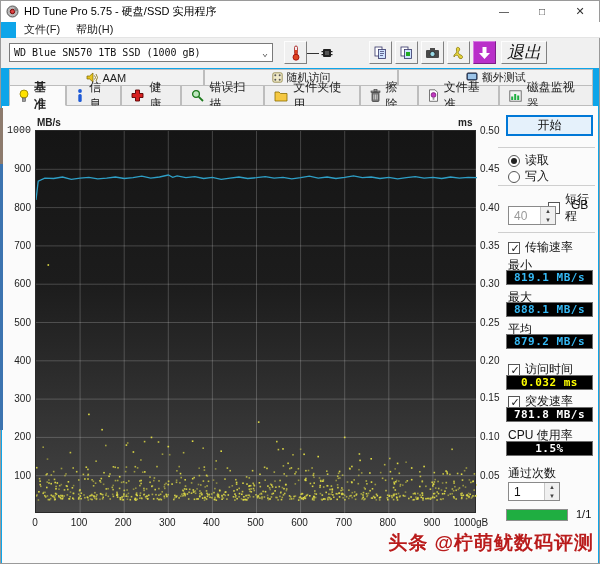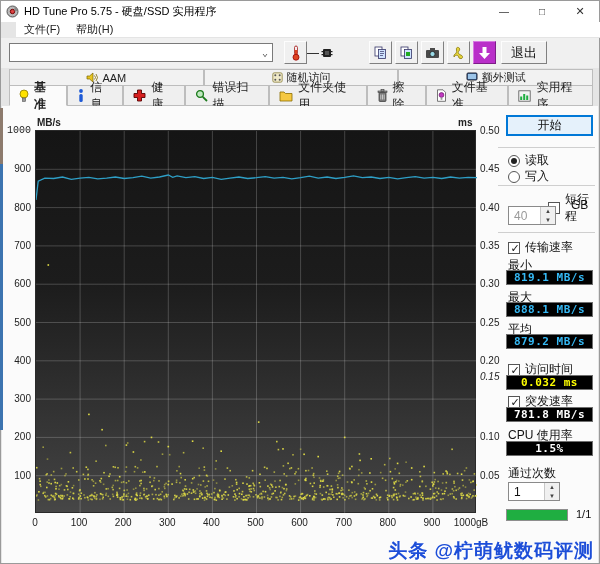--- a/index.html
+++ b/index.html
@@ -4,21 +4,21 @@
 <style>
   * { margin:0; padding:0; box-sizing:border-box; }
   html,body { width:600px; height:564px; overflow:hidden; background:#fff;
     font-family:"Liberation Sans","DejaVu Sans",sans-serif; }
   #stage { position:relative; width:600px; height:564px; background:#fff; }
 
   
   .desk-strip { position:absolute; left:0; width:3px; z-index:5; }
 
   #window { position:absolute; left:0; top:0; width:600px; height:564px;
-    border:1px solid #9a9a9a; background:#e5e5e5; }
+    border:1px solid #9a9a9a; background:#0ea5e9; }
 
   
   .titlebar { position:absolute; left:0; top:0; width:100%; height:21px; background:#ffffff;
     display:flex; align-items:center; padding-left:5px; font-size:11px; color:#000; }
   .title-text { margin-left:5px; }
   .win-controls { position:absolute; right:0; top:0; height:21px; display:flex; }
   .win-btn { width:38px; height:21px; display:flex; align-items:center; justify-content:center;
     font-size:10px; color:#333; }
   .win-btn.close { font-size:11px; }
 
@@ -33,22 +33,22 @@
     border:1px solid #7a7a7a; font-family:"DejaVu Sans Mono",monospace; font-size:10px;
     display:flex; align-items:center; padding:0 4px; color:#111; }
   .drive-select .chev { margin-left:auto; color:#444; font-size:10px; }
   .tb-btn { position:absolute; top:3px; width:23px; height:23px; background:#f0f0f0;
     border:1px solid; border-color:#fdfdfd #808080 #808080 #fdfdfd;
     display:flex; align-items:center; justify-content:center; }
   .tb-flat { position:absolute; top:3px; height:23px; display:flex; align-items:center;
     justify-content:center; }
   .tb-btn.accent { background:#b92fc9; border-color:#d77ae2 #7c1e87 #7c1e87 #d77ae2; }
   .exit-btn { position:absolute; left:500px; top:3px; width:46px; height:23px; background:#f0f0f0;
-    border:1px solid; border-color:#fdfdfd #808080 #808080 #fdfdfd; font-size:13px; color:#111;
-    display:flex; align-items:center; justify-content:center; }
+    border:1px solid; border-color:#fdfdfd #808080 #808080 #fdfdfd; font-size:17px; color:#111;
+    display:flex; align-items:center; justify-content:center;font-style:italic; }
 
   
   .tabs-top { position:absolute; left:8px; top:68px; width:584px; height:16px; display:flex; }
   .tab-t { flex:1; border:1px solid #bdbdbd; border-bottom:none; background:#f2f2f2;
     display:flex; align-items:center; justify-content:center; gap:4px; font-size:11px; color:#222; }
   .tabs-main { position:absolute; left:8px; top:84px; width:584px; height:21px; display:flex;
     border-bottom:1px solid #bdbdbd; }
   .tab-m { border:1px solid #bdbdbd; border-bottom:none; background:#efefef; padding:0 9px;
     display:flex; align-items:center; gap:5px; font-size:12px; color:#222; }
   .tab-m.active { background:#fbfbfb; position:relative; z-index:2; margin-bottom:-1px;
@@ -91,22 +91,22 @@
   .p-label { position:absolute; left:507px; font-size:12px; color:#111; }
   .lcd { position:absolute; left:505px; width:87px; height:15px; background:#000;
     border:1px solid #6e6e6e; font-family:"DejaVu Sans Mono",monospace; font-size:11px;
     font-weight:bold; display:flex; align-items:center; justify-content:center; letter-spacing:0.5px; }
   .lcd.cyan { color:#35b9f5; } .lcd.yellow { color:#ffff00; } .lcd.white { color:#ffffff; }
   .progress { position:absolute; left:505px; top:508px; width:62px; height:12px;
     border:1px solid #8e8e8e; background:#e8e8e8; }
   .progress .fill { height:100%; background:#1fae41; }
   .progress-text { position:absolute; left:575px; top:507px; font-size:11px; color:#111; }
 
-  .watermark { position:absolute; right:6px; bottom:0; font-size:19px; font-weight:bold;
-    color:#1d4ed8; text-shadow:1px 1px 0 #ffffff; letter-spacing:1px; z-index:9; }
+  .watermark { position:absolute; right:6px; bottom:8px; font-size:19px; font-weight:bold;
+    color:#b91c1c; text-shadow:1px 1px 0 #ffffff; letter-spacing:1px; z-index:9; }
 
   .icn { display:inline-block; flex:none; }
 </style>
 </head>
 <body>
 
 <div id="stage">
   <div class="desk-strip" style="top:108px;height:56px;background:#8d7b6d;"></div>
   <div class="desk-strip" style="top:164px;height:266px;background:#3c74b0;"></div>
 
@@ -126,20 +126,21 @@
       </div>
     </div>
 
     <div class="menubar">
       <span class="menu-item">文件(F)</span>
       <span class="menu-item">帮助(H)</span>
     </div>
 
     <div class="toolbar">
       <div class="drive-select">
+        <span>WD Blue SN570 1TB SSD (1000 gB)</span>
         <span class="chev">⌄</span>
       </div>
       <div class="tb-btn" style="left:283px;">
         <svg class="icn" width="10" height="16" viewBox="0 0 10 16">
           <rect x="3.6" y="1" width="2.8" height="9" rx="1.4" fill="#fff" stroke="#900" stroke-width="0.8"></rect>
           <rect x="3.9" y="5" width="2.2" height="5.4" fill="#d42"></rect>
           <circle cx="5" cy="12.2" r="3" fill="#d42" stroke="#900" stroke-width="0.8"></circle>
         </svg>
       </div>
       <div class="tb-flat" style="left:306px;width:12px;font-size:12px;color:#111;">—</div>
@@ -266,21 +267,21 @@
         </svg>
         <span>文件基准</span>
       </div>
       <div class="tab-m">
         <svg class="icn" width="13" height="12" viewBox="0 0 13 12">
           <rect x="0.8" y="0.8" width="11.4" height="10.4" fill="#f2f2f2" stroke="#555" stroke-width="0.8"></rect>
           <rect x="2.2" y="6.5" width="2" height="3.5" fill="#1fae41"></rect>
           <rect x="5.2" y="4" width="2" height="6" fill="#1fae41"></rect>
           <rect x="8.2" y="5.5" width="2" height="4.5" fill="#1fae41"></rect>
         </svg>
-        <span>实用程序</span>
+        <span>磁盘监视器</span>
       </div>
     </div>
 
     <div class="content"></div>
 
     <div id="plot-wrap">
       <svg id="plot" width="441" height="383">
           <line x1="0" y1="38.3" x2="441" y2="38.3" stroke="rgba(255,255,255,0.20)" stroke-width="1"></line>
           <line x1="44.1" y1="0" x2="44.1" y2="383" stroke="rgba(255,255,255,0.20)" stroke-width="1"></line>
           <line x1="0" y1="76.6" x2="441" y2="76.6" stroke="rgba(255,255,255,0.20)" stroke-width="1"></line>
@@ -1155,21 +1156,21 @@
         <div class="tick left" style="left:4px;top:392.09999999999997px;">300</div>
         <div class="tick left" style="left:4px;top:430.40000000000003px;">200</div>
         <div class="tick left" style="left:4px;top:468.7px;">100</div>
         <div class="tick right" style="left:479px;top:124px;">0.50</div>
         <div class="tick right" style="left:479px;top:162.3px;">0.45</div>
         <div class="tick right" style="left:479px;top:200.60000000000002px;">0.40</div>
         <div class="tick right" style="left:479px;top:238.89999999999998px;">0.35</div>
         <div class="tick right" style="left:479px;top:277.20000000000005px;">0.30</div>
         <div class="tick right" style="left:479px;top:315.5px;">0.25</div>
         <div class="tick right" style="left:479px;top:353.79999999999995px;">0.20</div>
-        <div class="tick right" style="left:479px;top:370px;font-style:italic;">0.15</div>
+        <div class="tick right" style="left:479px;top:391px;">0.15</div>
         <div class="tick right" style="left:479px;top:430.40000000000003px;">0.10</div>
         <div class="tick right" style="left:479px;top:468.7px;">0.05</div>
         <div class="tick x" style="left:12px;top:516px;">0</div>
         <div class="tick x" style="left:56.099999999999994px;top:516px;">100</div>
         <div class="tick x" style="left:100.2px;top:516px;">200</div>
         <div class="tick x" style="left:144.29999999999998px;top:516px;">300</div>
         <div class="tick x" style="left:188.4px;top:516px;">400</div>
         <div class="tick x" style="left:232.5px;top:516px;">500</div>
         <div class="tick x" style="left:276.59999999999997px;top:516px;">600</div>
         <div class="tick x" style="left:320.7px;top:516px;">700</div>

